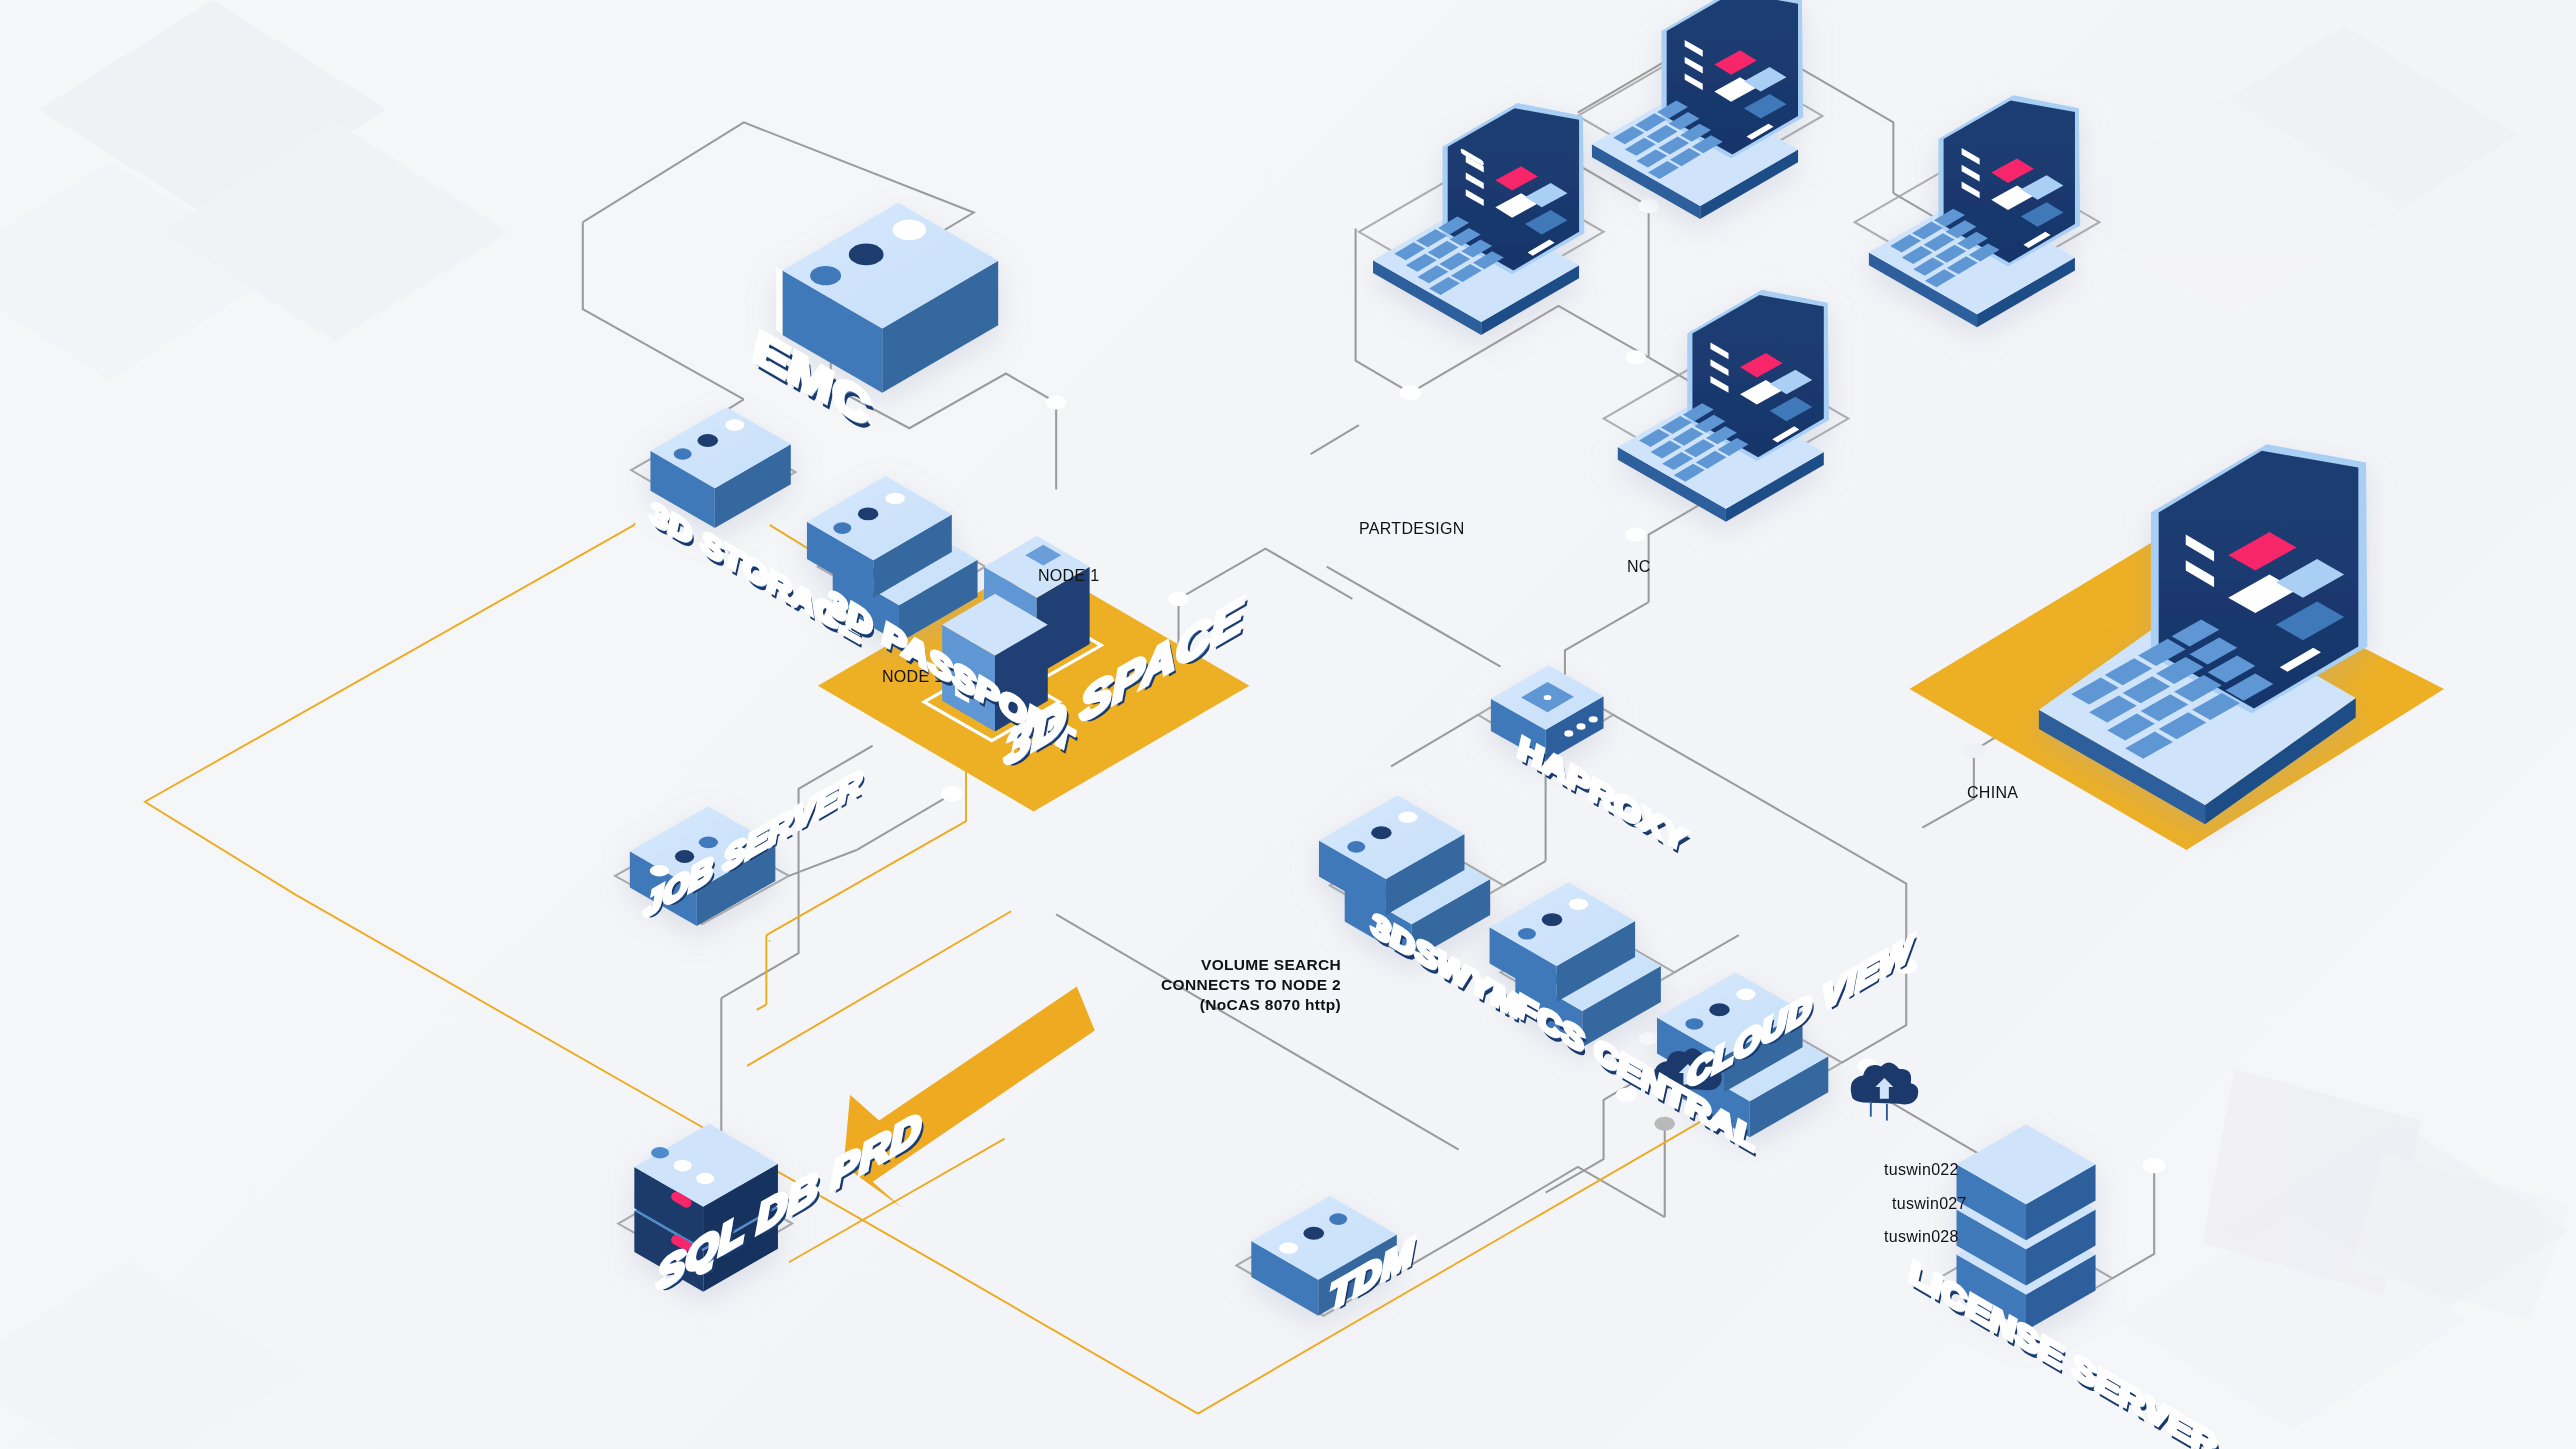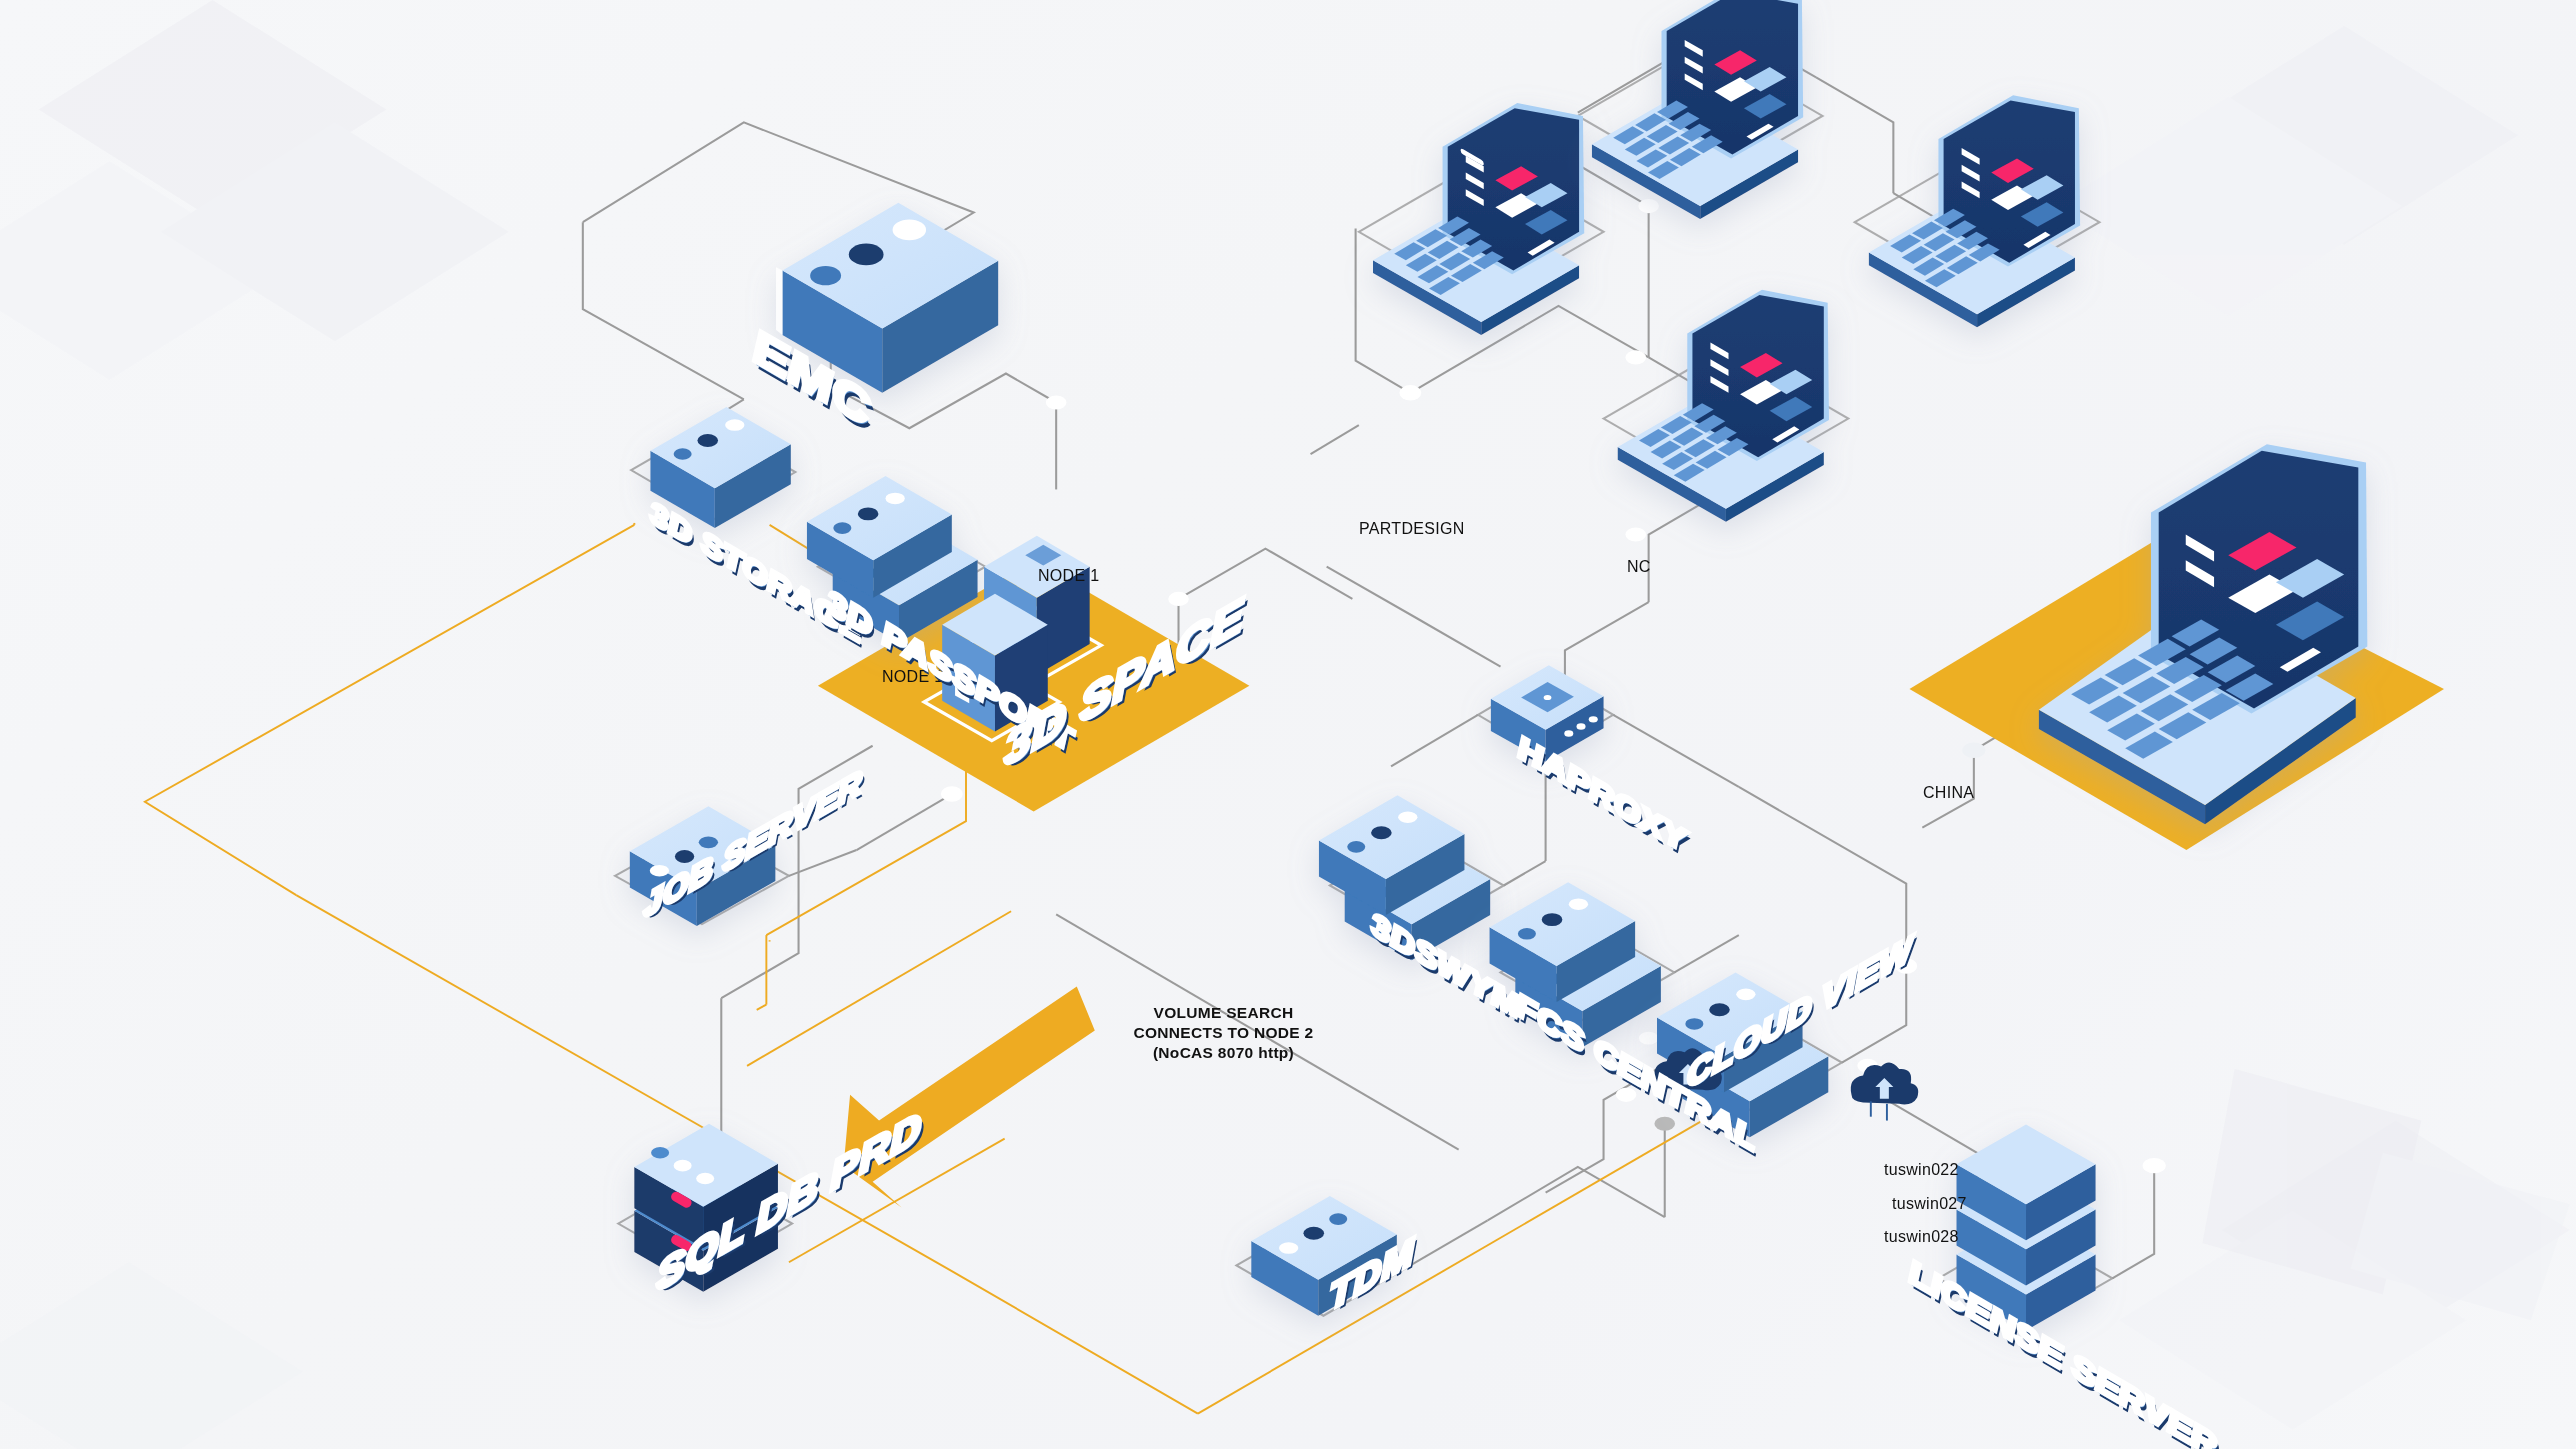--- a/index.html
+++ b/index.html
@@ -4,21 +4,21 @@
 <style>
   html,body{margin:0;padding:0;background:#f5f6f8;}
   #stage{position:relative;width:2576px;height:1449px;overflow:hidden;
          background:linear-gradient(135deg,#f6f7f9 0%,#f4f5f7 40%,#f3f4f7 70%,#f6f7f9 100%);
          font-family:"Liberation Sans",sans-serif;}
   svg.layer{position:absolute;left:0;top:0;width:2576px;height:1449px;}
   .lbl{position:absolute;color:#111;font-family:"Liberation Sans",sans-serif;
        letter-spacing:0.3px;white-space:nowrap;}
   .lbl-node{font-size:16px;font-weight:400;text-align:center;}
   .lbl-host{font-size:16px;font-weight:400;}
-  .lbl-anno{font-size:15.5px;font-weight:700;text-align:center;line-height:1.28;white-space:pre-line;margin-top:48px;}
+  .lbl-anno{font-size:15.5px;font-weight:700;text-align:right;line-height:1.28;white-space:pre-line;}
   .lbl-link{font-size:16px;font-weight:400;}
 </style>
 </head>
 <body>
 
 <div id="stage">
 
   <svg class="layer" viewBox="0 0 4000 2250" width="2576" height="1449">
     <defs>
       <linearGradient id="wmG" x1="0" y1="0" x2="1" y2="1">
@@ -523,21 +523,21 @@
     <g>
       <polygon points="1700,1600 1355,1835 1400,1875 1310,1810 1320,1700 1365,1740 1672,1532" fill="#eeab22"></polygon>
     </g>
   </svg>
 
   <div class="lbl lbl-node" style="left:1038px;top:567px;">NODE 1</div>
   <div class="lbl lbl-node" style="left:882px;top:668px;">NODE 1</div>
 
   <div class="lbl lbl-link" style="left:1359px;top:520px;">PARTDESIGN</div>
   <div class="lbl lbl-link" style="left:1627px;top:558px;">NC</div>
-  <div class="lbl lbl-link" style="left:1923px;top:784px;">CHINA</div>
+  <div class="lbl lbl-link" style="left:1967px;top:784px;">CHINA</div>
 
   <div class="lbl lbl-host" style="left:1884px;top:1161px;">tuswin022</div>
   <div class="lbl lbl-host" style="left:1892px;top:1195px;">tuswin027</div>
   <div class="lbl lbl-host" style="left:1884px;top:1228px;">tuswin028</div>
 
   <div class="lbl lbl-anno" style="left:1106px;top:955px;width:235px;">VOLUME SEARCH
 CONNECTS TO NODE 2
 (NoCAS 8070 http)</div>
 
   <svg class="layer" viewBox="0 0 4000 2250" width="2576" height="1449">

